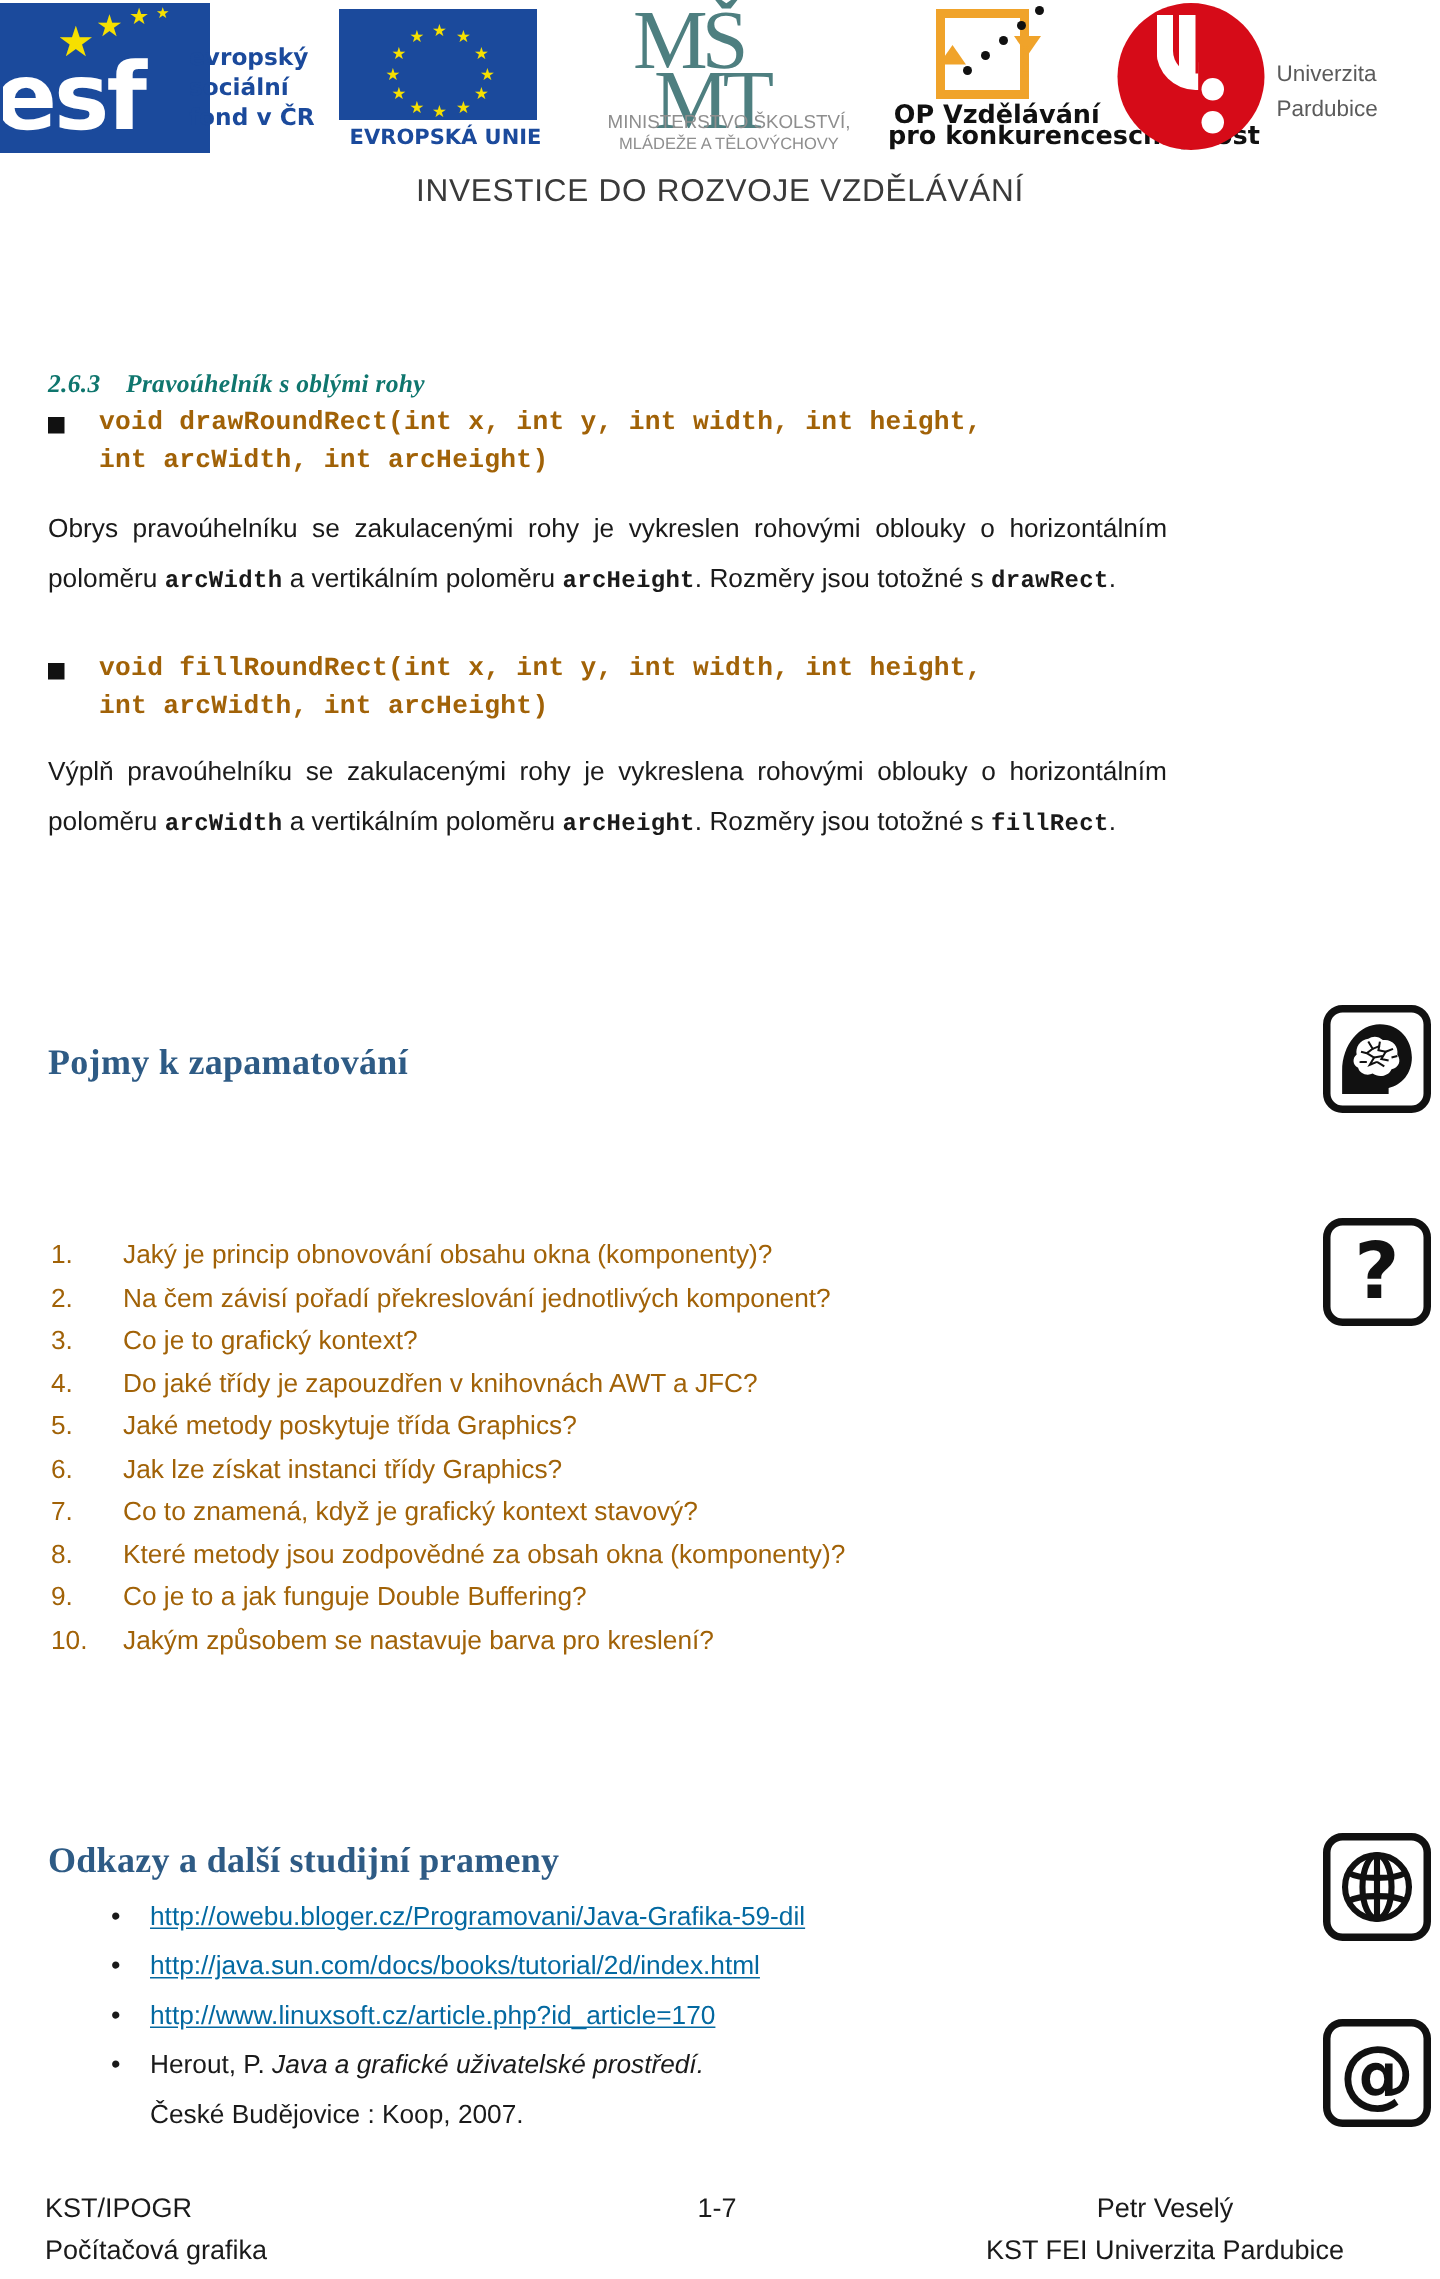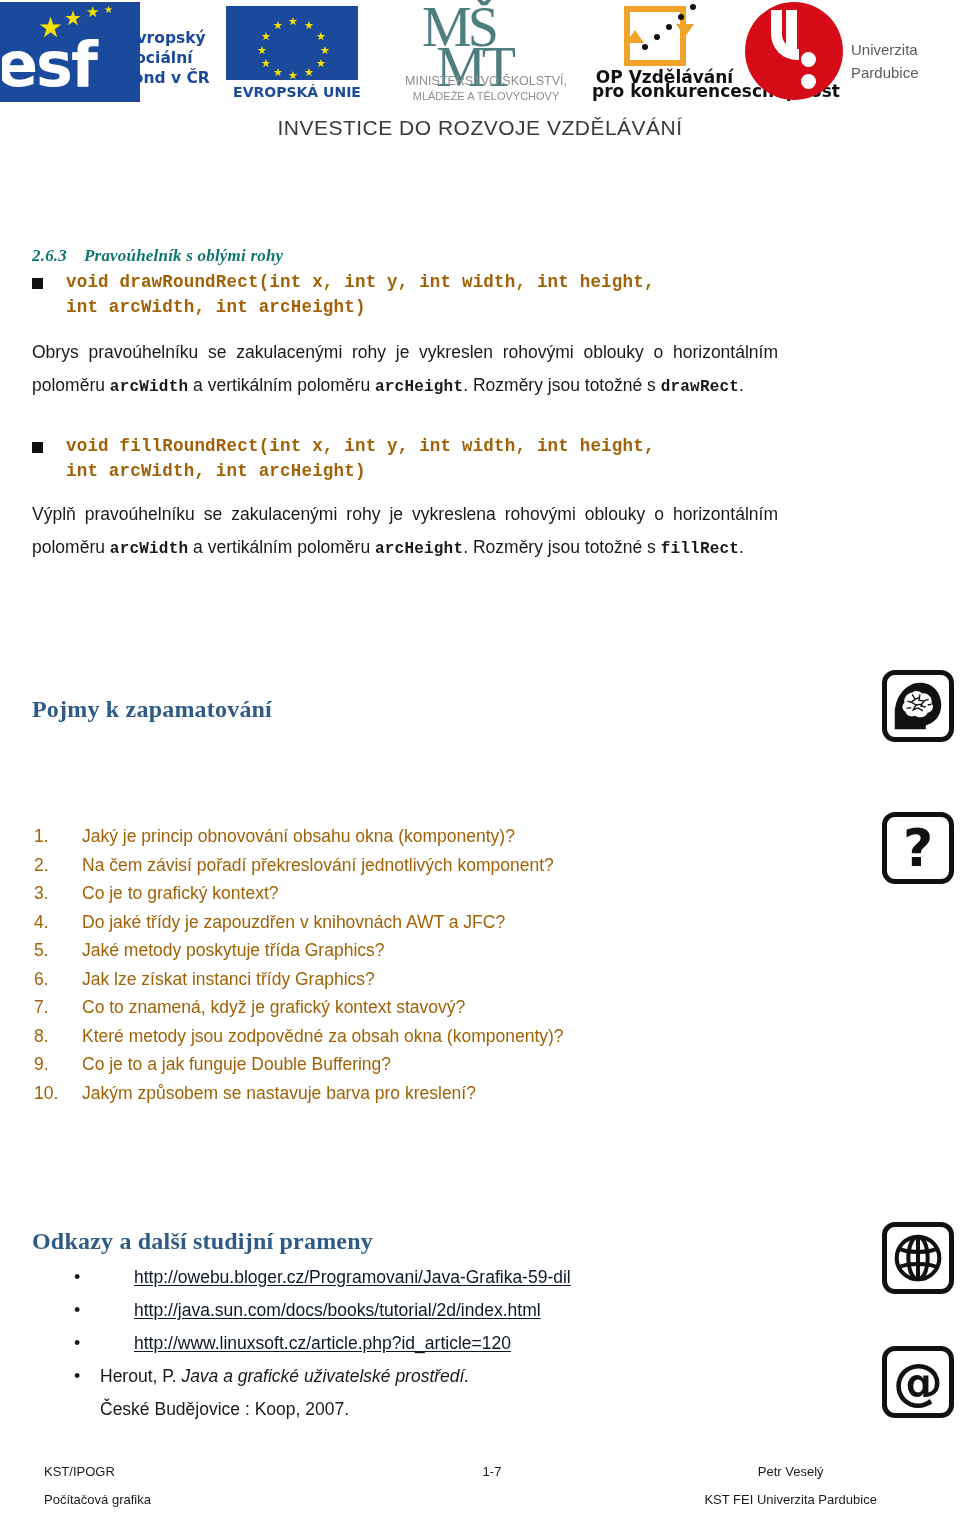--- a/index.html
+++ b/index.html
@@ -304,24 +304,23 @@
     line-height: 33px;
     color: #1a1a1a;
   }
   ul.linklist li::before {
     content: "\2022";
     position: absolute;
     left: 42px;
     font-size: 18px;
   }
   ul.linklist a {
-    color: #0f172a;
+    color: #0369a1;
     text-decoration: underline;
     text-underline-offset: 2px;
-    margin-left: 34px;
   }
   .ref-ital { font-style: italic; }
   .ref-second { display: block; padding-left: 0; }
 
   
   .side-icon {
     position: absolute;
     width: 72px; height: 72px;
     border: 5px solid #111;
     border-radius: 13px;
@@ -346,23 +345,23 @@
     font-weight: bold;
     font-size: 50px;
     line-height: 62px;
     text-align: center;
     color: #111;
   }
 
   
   .footer {
     position: absolute;
-    left: 44px; top: 1458px;
+    left: 30px; top: 1458px;
     width: 896px;
-    font-size: 13px;
+    font-size: 18px;
     line-height: 28px;
     color: #1a1a1a;
   }
   .footer .row { display: flex; width: 100%; }
   .footer .col-l { flex: 1; text-align: left; }
   .footer .col-c { flex: 1; text-align: center; }
   .footer .col-r { flex: 1; text-align: center; }
 </style>
 </head>
 <body>
@@ -511,21 +510,21 @@
 
 <div class="side-icon icon-quest">
   <div class="glyph-q">?</div>
 </div>
 
 <div class="block-odkazy">
   <h3 class="blue-head">Odkazy a další studijní prameny</h3>
   <ul class="linklist">
     <li><a href="#">http://owebu.bloger.cz/Programovani/Java-Grafika-59-dil</a></li>
     <li><a href="#">http://java.sun.com/docs/books/tutorial/2d/index.html</a></li>
-    <li><a href="#">http://www.linuxsoft.cz/article.php?id_article=120</a></li>
+    <li><a href="#">http://www.linuxsoft.cz/article.php?id_article=170</a></li>
     <li><span>Herout, P. </span><span class="ref-ital">Java a grafické uživatelské prostředí.</span><span class="ref-second">České Budějovice : Koop, 2007.</span></li>
   </ul>
 </div>
 
 <div class="side-icon icon-globe">
   <svg viewBox="0 0 64 64" xmlns="http://www.w3.org/2000/svg" aria-hidden="true">
     <g fill="none" stroke="#111" stroke-width="4.2">
       <circle cx="32" cy="32" r="22"></circle>
       <ellipse cx="32" cy="32" rx="10" ry="22"></ellipse>
       <path d="M12 22 C20 27 44 27 52 22"></path>

